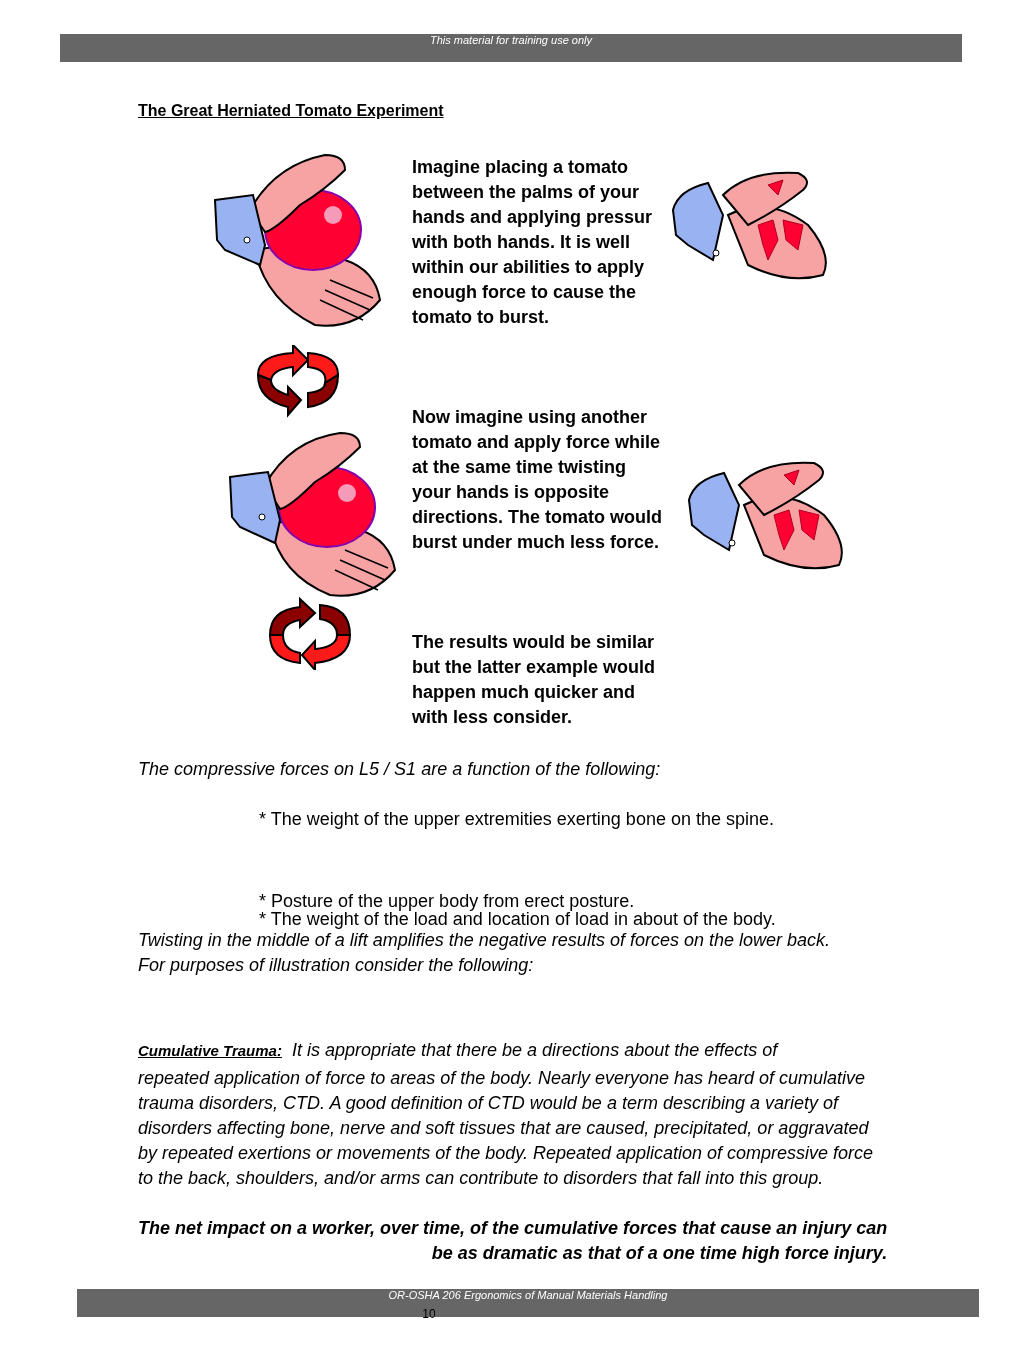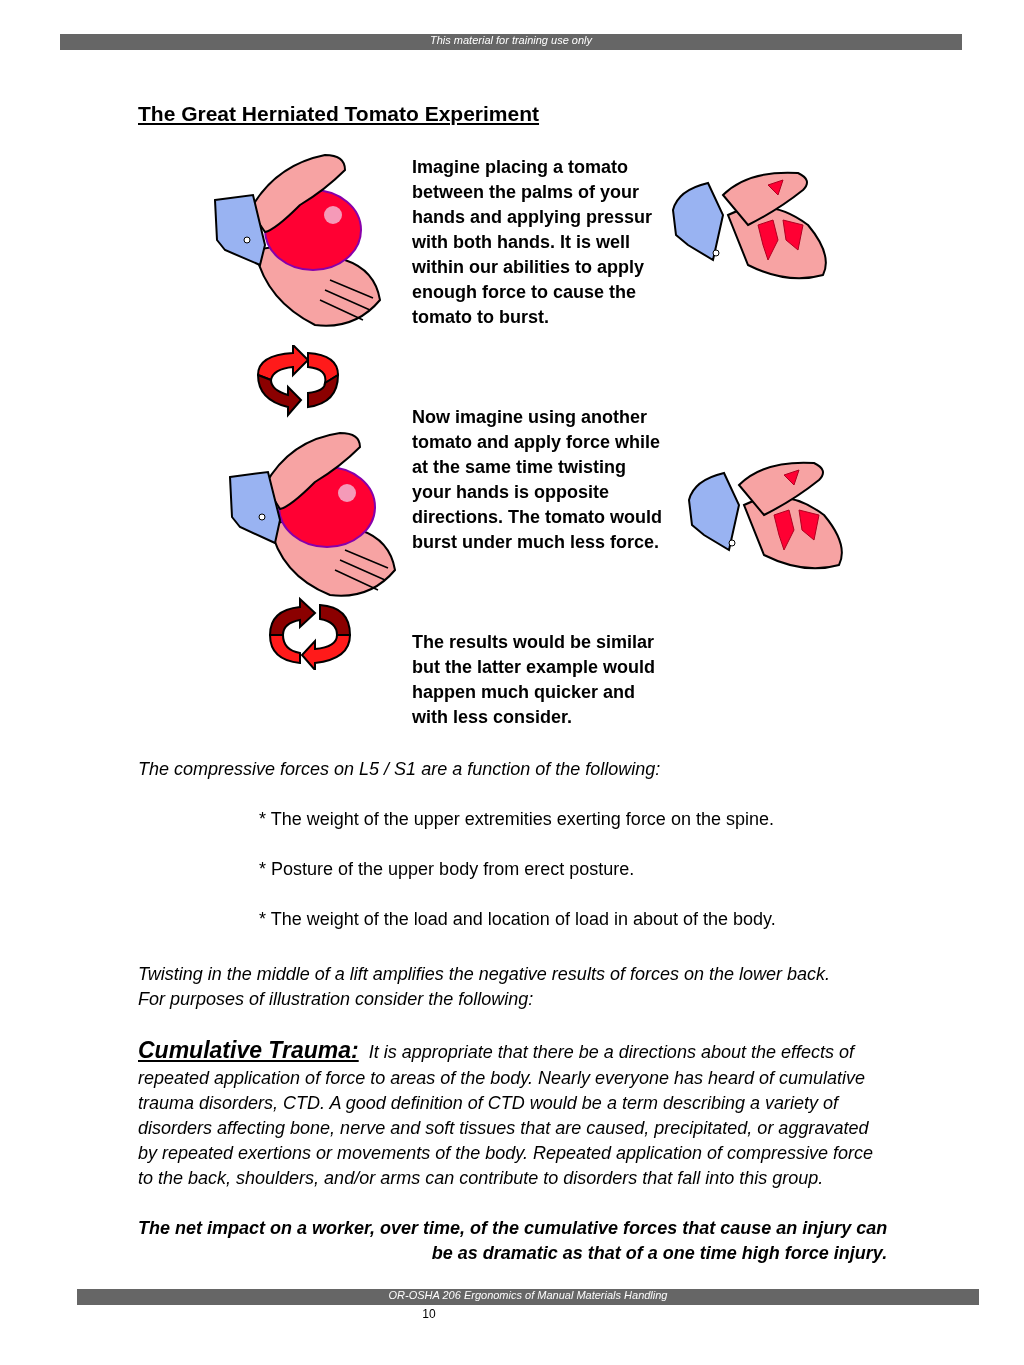--- a/index.html
+++ b/index.html
@@ -1,27 +1,27 @@
 <!DOCTYPE html>
 <html><head>
 <meta charset="utf-8">
 <style>
   html, body { margin: 0; padding: 0; background: #ffffff; }
   body { width: 1024px; height: 1365px; position: relative; overflow: hidden;
          font-family: "Liberation Sans", sans-serif; color: #000; }
-  .bar { position: absolute; left: 60px; width: 902px; height: 16px; background: #666666;
+  .bar { position: absolute; left: 60px; width: 902px; height: 28px; background: #666666;
          color: #ffffff; font-style: italic; font-size: 11px; line-height: 13px; text-align: center; }
   .bar.top { top: 34px; }
   .bar.bottom { top: 1289px; margin-left: 17px; }
   .page-num { position: absolute; top: 1307px; left: 0; width: 832px; text-align: center; font-size: 12px; padding-left: 26px; box-sizing: border-box; }
-  .title { position: absolute; left: 138px; top: 102px; font-size: 21px; font-weight: bold; text-decoration: underline; }
+  .title { position: absolute; left: 138px; top: 102px; font-size: 16px; font-weight: bold; text-decoration: underline; }
   .para { position: absolute; left: 412px; font-size: 18px; line-height: 25px; width: 290px; white-space: pre-line; font-weight: bold; }
   .body-text { position: absolute; left: 138px; font-size: 18px; line-height: 25px; white-space: pre-line; font-style: italic; }
   .bullet { position: absolute; left: 259px; font-size: 18px; line-height: 25px; }
-  .ct-label { font-size: 23px; font-weight: bold; text-decoration: underline; }
+  .ct-label { font-size: 15px; font-weight: bold; text-decoration: underline; }
   .bold { font-weight: bold; text-align: right; }
   .fig { position: absolute; }
 </style>
 </head>
 <body>
 
 <div class="bar top">This material for training use only</div>
 
 <div class="title">The Great Herniated Tomato Experiment</div>
 
@@ -89,24 +89,24 @@
   <path d="M5 40 Q5 65 35 68 L35 58 Q18 55 18 40 Z" fill="#ff1a1a" stroke="#000" stroke-width="2"></path>
   <path d="M85 40 Q85 64 50 68 L50 75 L37 60 L50 46 L50 54 Q72 52 72 40 Z" fill="#ff1a1a" stroke="#000" stroke-width="2"></path>
 </svg>
 
 <div class="para" style="top:630px">The results would be similar
 but the latter example would
 happen much quicker and
 with less consider.</div>
 
 <div class="body-text" style="top:757px">The compressive forces on L5 / S1 are a function of the following:</div>
-<div class="bullet" style="top:807px">*  The weight of the upper extremities exerting force on the spine.</div>
-<div class="bullet" style="top:857px">*  Posture of the upper body from erect posture.</div>
+<div class="bullet" style="top:807px">*  The weight of the upper extremities exerting bone on the spine.</div>
+<div class="bullet" style="top:889px">*  Posture of the upper body from erect posture.</div>
 <div class="bullet" style="top:907px">*  The weight of the load and location of load in about of the body.</div>
-<div class="body-text" style="top:962px">Twisting in the middle of a lift amplifies the negative results of forces on the lower back.
+<div class="body-text" style="top:928px">Twisting in the middle of a lift amplifies the negative results of forces on the lower back.
 For purposes of illustration consider the following:</div>
 
 <div class="body-text" style="top:1038px; white-space: normal; width: 880px;">
   <span class="ct-label">Cumulative Trauma:</span><span style="white-space:pre">  It is appropriate that there be a directions about the effects of</span>
 </div>
 <div class="body-text" style="top:1066px">repeated application of force to areas of the body.  Nearly everyone has heard of cumulative
 trauma disorders, CTD.  A good definition of CTD would be a term describing a variety of
 disorders affecting bone, nerve and soft tissues that are caused, precipitated, or aggravated
 by repeated exertions or movements of the body.  Repeated application of compressive force
 to the back, shoulders, and/or arms can contribute to disorders that fall into this group.</div>

